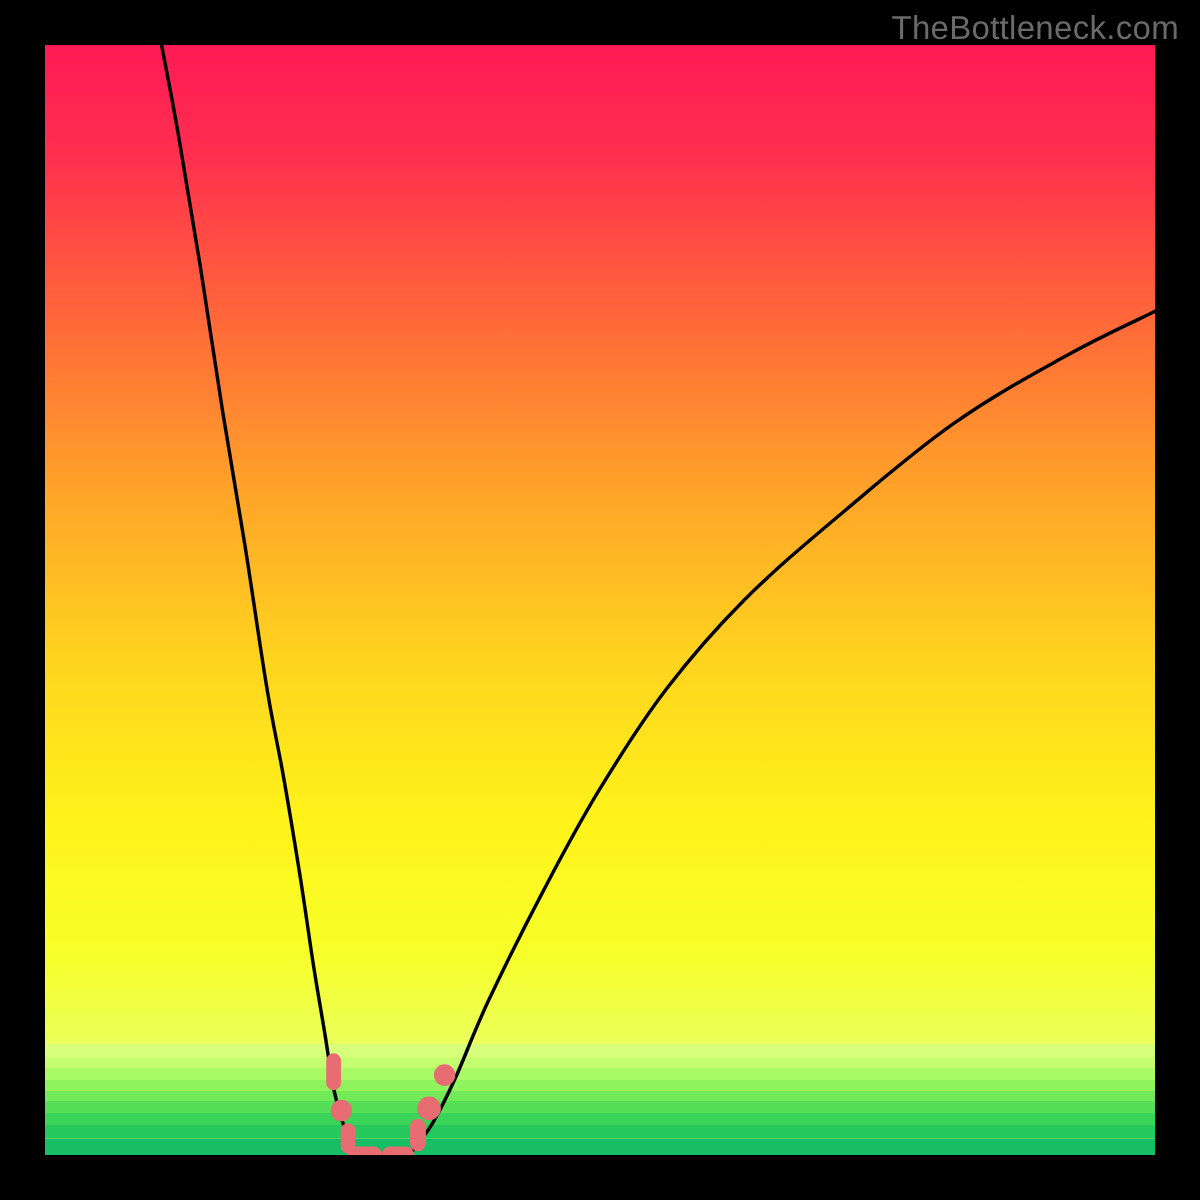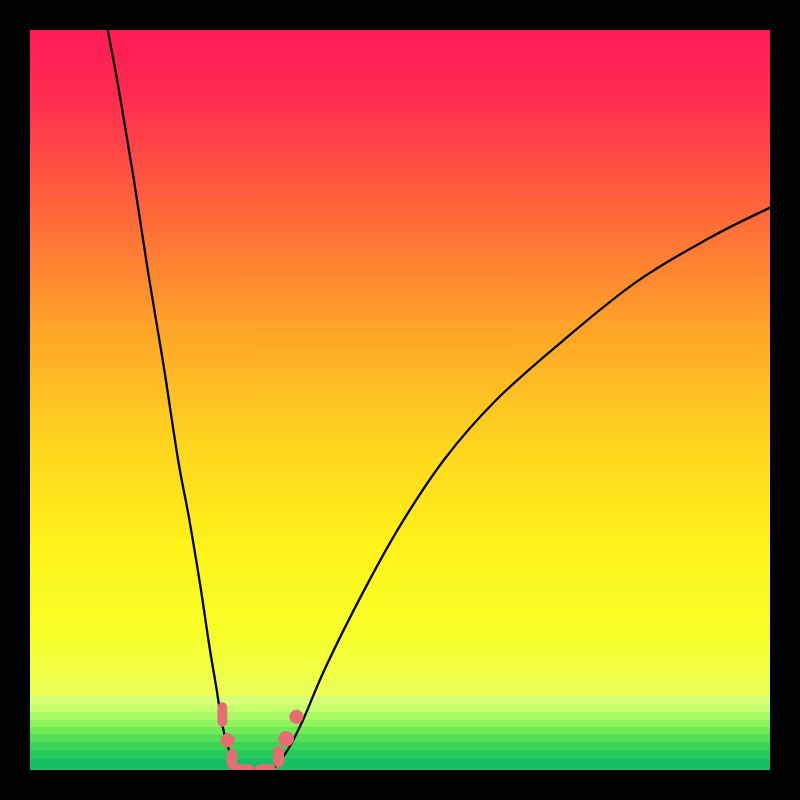--- a/index.html
+++ b/index.html
@@ -49,20 +49,21 @@
   }
   .marker {
     fill: #e86d73;
     stroke: #e86d73;
   }
 </style>
 </head>
 <body>
 
 <div class="container">
+  <div class="watermark">TheBottleneck.com</div>
   <div class="plot" id="plot">
       <div style="position: absolute; left: 0px; top: 0px; width: 100%; height: 100%; background: linear-gradient(rgb(255, 26, 85) 0%, rgb(255, 47, 79) 10%, rgb(255, 105, 57) 25%, rgb(255, 163, 41) 40%, rgb(255, 211, 31) 55%, rgb(255, 243, 26) 70%, rgb(247, 255, 42) 82%, rgb(234, 255, 90) 90%);"></div>
       <div class="green-band" style="top: 90%; height: 1.2%; background: rgb(214, 255, 122);"></div>
       <div class="green-band" style="top: 91.2%; height: 1%; background: rgb(195, 255, 110);"></div>
       <div class="green-band" style="top: 92.2%; height: 1%; background: rgb(169, 251, 101);"></div>
       <div class="green-band" style="top: 93.2%; height: 1%; background: rgb(142, 243, 93);"></div>
       <div class="green-band" style="top: 94.2%; height: 1%; background: rgb(114, 234, 88);"></div>
       <div class="green-band" style="top: 95.2%; height: 1%; background: rgb(85, 223, 86);"></div>
       <div class="green-band" style="top: 96.2%; height: 1.1%; background: rgb(58, 212, 88);"></div>
       <div class="green-band" style="top: 97.3%; height: 1.2%; background: rgb(38, 201, 93);"></div>

